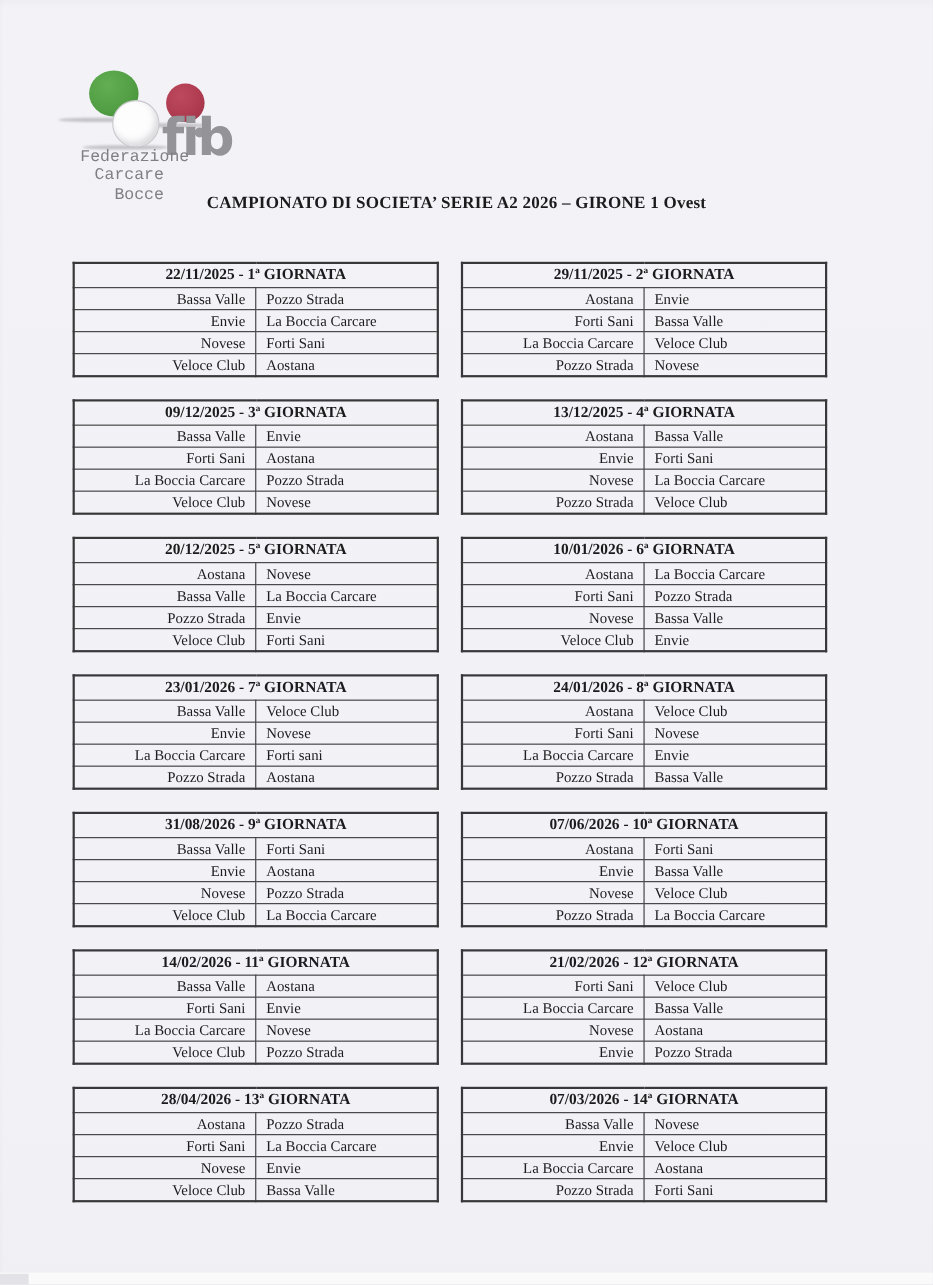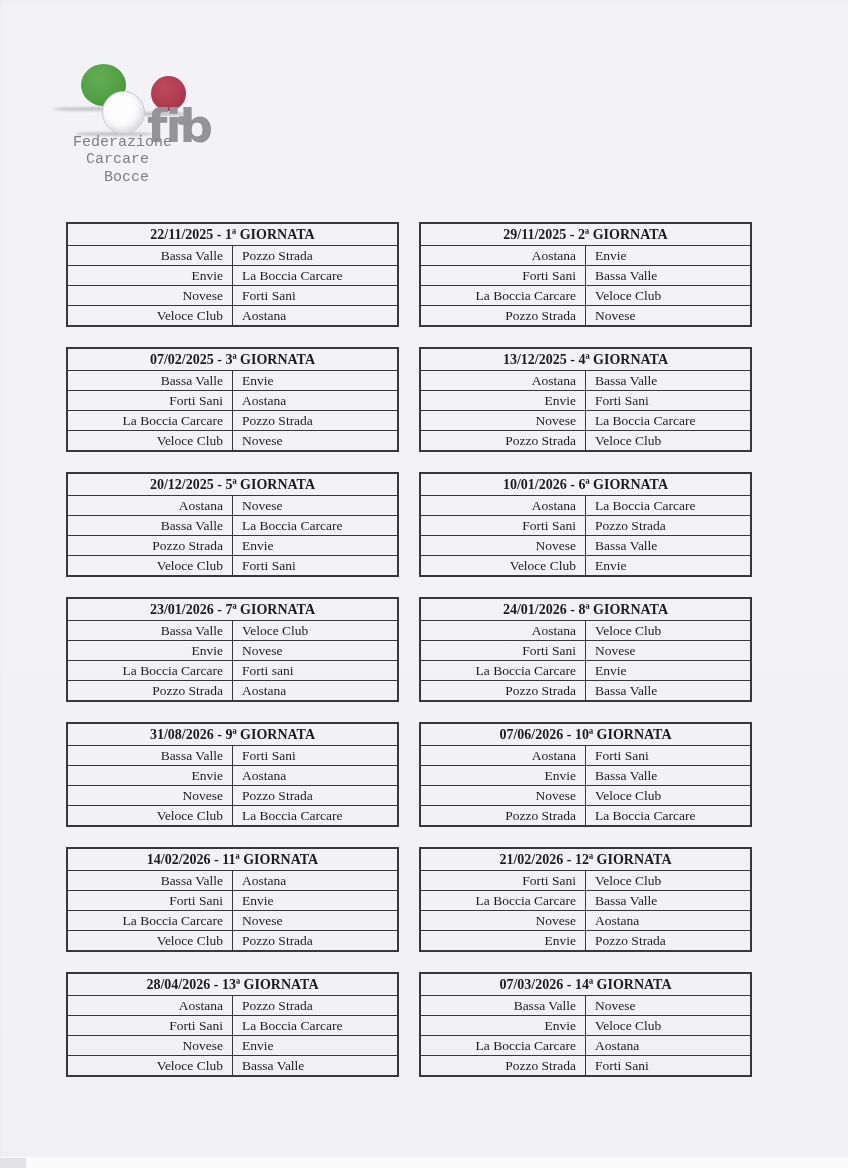--- a/index.html
+++ b/index.html
@@ -38,21 +38,21 @@
   }
 
   
   .title {
     position:absolute; top:176px; left:0; width:830px; margin:0; text-align:center;
     font-size:15.5px; font-weight:bold; letter-spacing:.2px; color:#1b1b1d;
   }
 
   
   .rounds-grid {
-    position:absolute; left:66px; top:222px; width:691px;
+    position:absolute; left:66px; top:238px; width:691px;
     display:grid; grid-template-columns:333px 333px; column-gap:25px; row-gap:13px;gap:20px;
   }
   table.round { width:333px; border-collapse:collapse; table-layout:fixed;
     border:2px solid #38383a; background:transparent; }
   table.round th {
     border:1.7px solid #38383a; font-size:14px; font-weight:bold; text-align:center;
     height:19px; padding:1px 2px; color:#1b1b1d;
   }
   table.round td {
     border:1.7px solid #38383a; font-size:13.5px; height:17px; padding:1px 9px;
@@ -74,20 +74,21 @@
     <span class="ball ball-red"></span>
     <span class="ball ball-white"></span>
     <span class="ball ball-dot"></span>
     <div class="fib-acronym">fib</div>
     <div class="federation">
       <span>Federazione</span><br>
       <span>Carcare Bocce</span>
     </div>
   </div>
 
+  <h1 class="title">CAMPIONATO DI SOCIETA’ SERIE A2 2026 – GIRONE 1 Ovest</h1>
 
   <div class="rounds-grid">
   <table class="round">
     <thead>
       <tr>
         <th colspan="2">22/11/2025 - 1ª GIORNATA</th>
       </tr>
     </thead>
     <tbody>
   <tr>
@@ -137,21 +138,21 @@
   <tr>
     <td class="home">Pozzo Strada</td>
     <td class="away">Novese</td>
   </tr>
 </tbody>
   </table>
 
   <table class="round">
     <thead>
       <tr>
-        <th colspan="2">07/02/2025 - 3ª GIORNATA</th>
+        <th colspan="2">09/12/2025 - 3ª GIORNATA</th>
       </tr>
     </thead>
     <tbody>
   <tr>
     <td class="home">Bassa Valle</td>
     <td class="away">Envie</td>
   </tr>
 
   <tr>
     <td class="home">Forti Sani</td>

